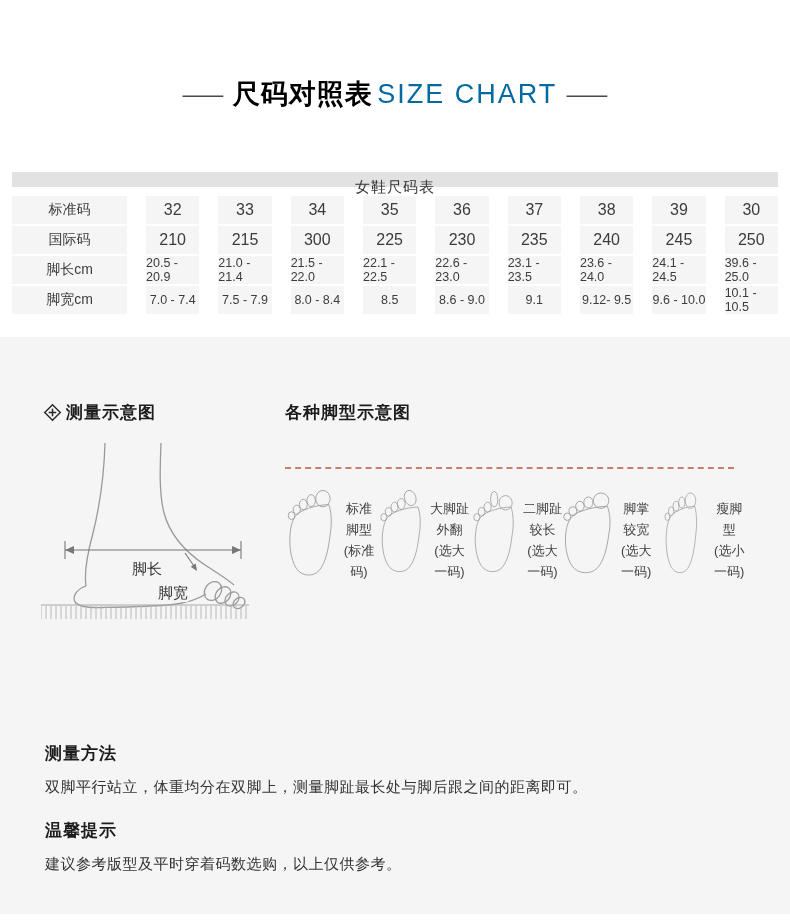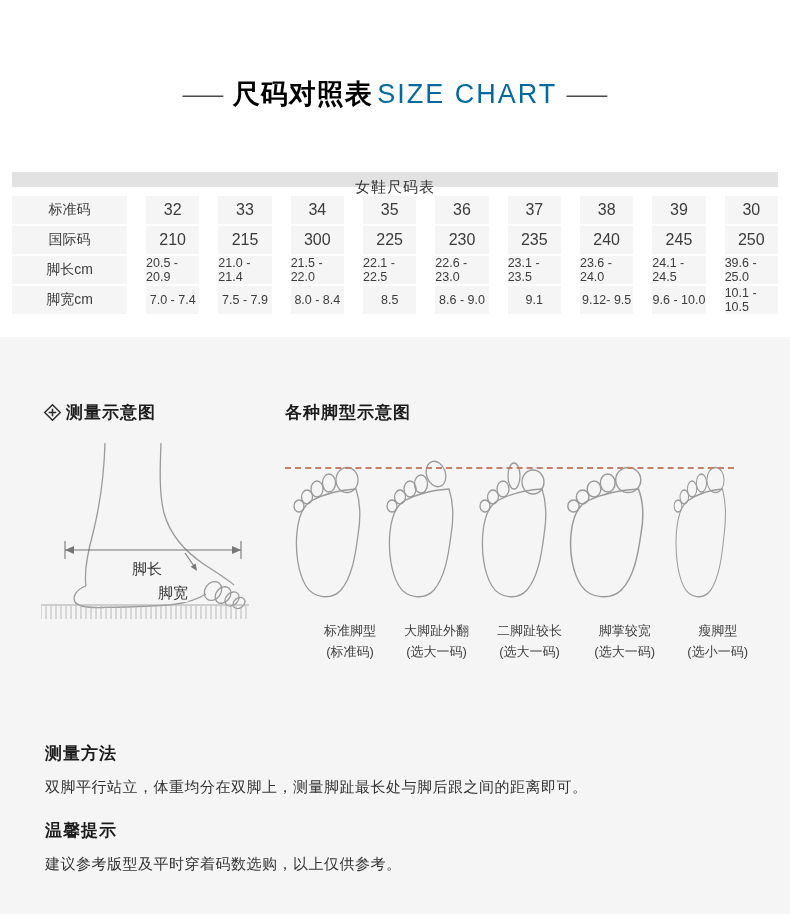--- a/index.html
+++ b/index.html
@@ -50,21 +50,21 @@
   .arrow-line { stroke:#777; stroke-width:1.1; }
   .arrow-head { fill:#777; stroke:none; }
   .svg-label { font-size:15px; font-weight:500; fill:#333; font-family:"Liberation Sans","DejaVu Sans",sans-serif; }
   
   .feet-area { position:absolute; left:283px; top:122px; width:465px; }
   .toe-line {
     position:absolute; top:8px; left:2px; right:14px; height:0;
     border-top:2px dashed #c5806c;
   }
   .feet-row { display:flex; }
-  .foot-col { width:93px; display:flex; flex-direction:column; align-items:flex-end; }
+  .foot-col { width:93px; display:flex; flex-direction:row; align-items:center; }
   .foot-svg { fill:none; stroke:#9a9a9a; stroke-width:1.3; }
   .foot-label { margin-top:11px; text-align:center; font-size:13px; color:#3f3f3f; line-height:21px; }
   
   .text-block { position:absolute; left:45px; right:45px; }
   .block-measure { top:393px;margin-top:12px; }
   .block-tips { top:482px; }
   .block-head { font-size:17px; font-weight:bold; color:#1c1c1c; letter-spacing:1px; }
   .block-body { margin-top:13px; font-size:15px; color:#333; letter-spacing:0.5px; }
   .footer-strip { position:absolute; bottom:0; left:0; width:100%; height:4px; background:#fff; }
 </style>

